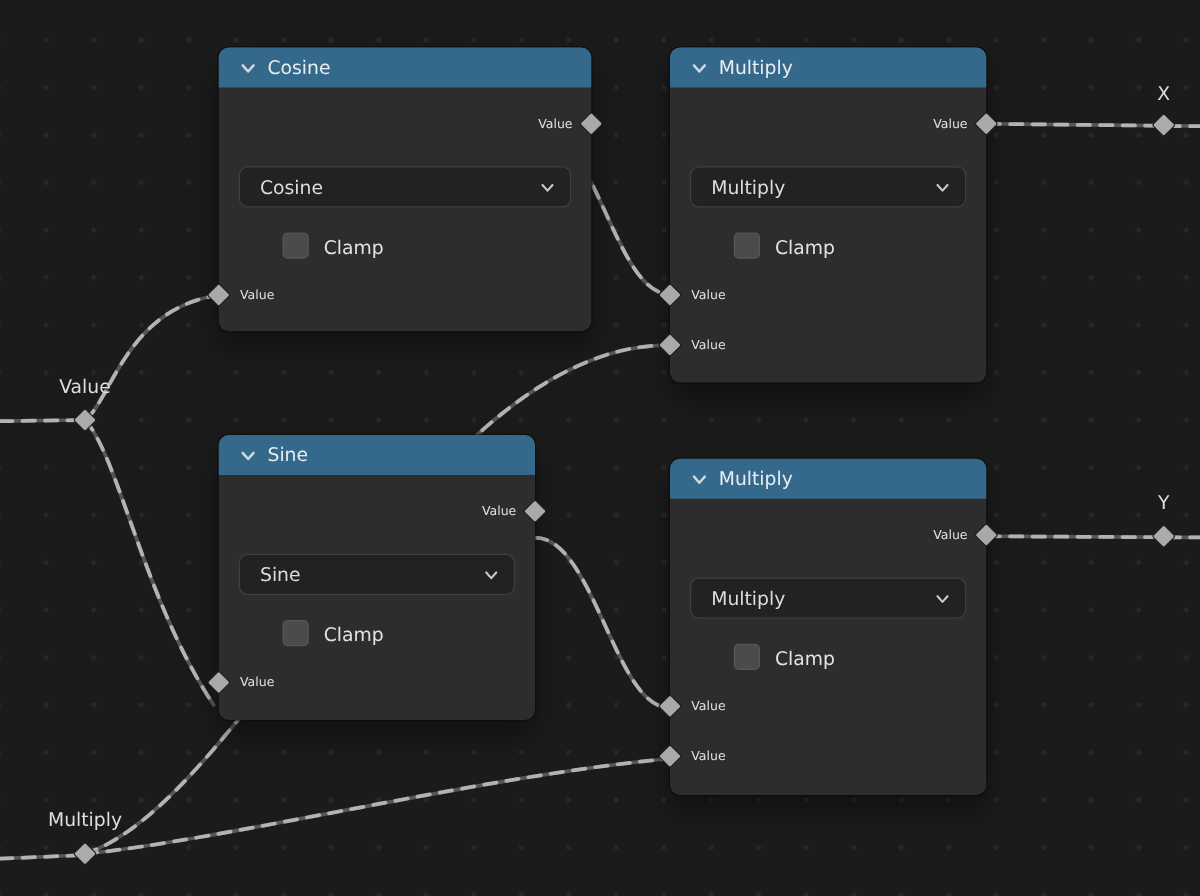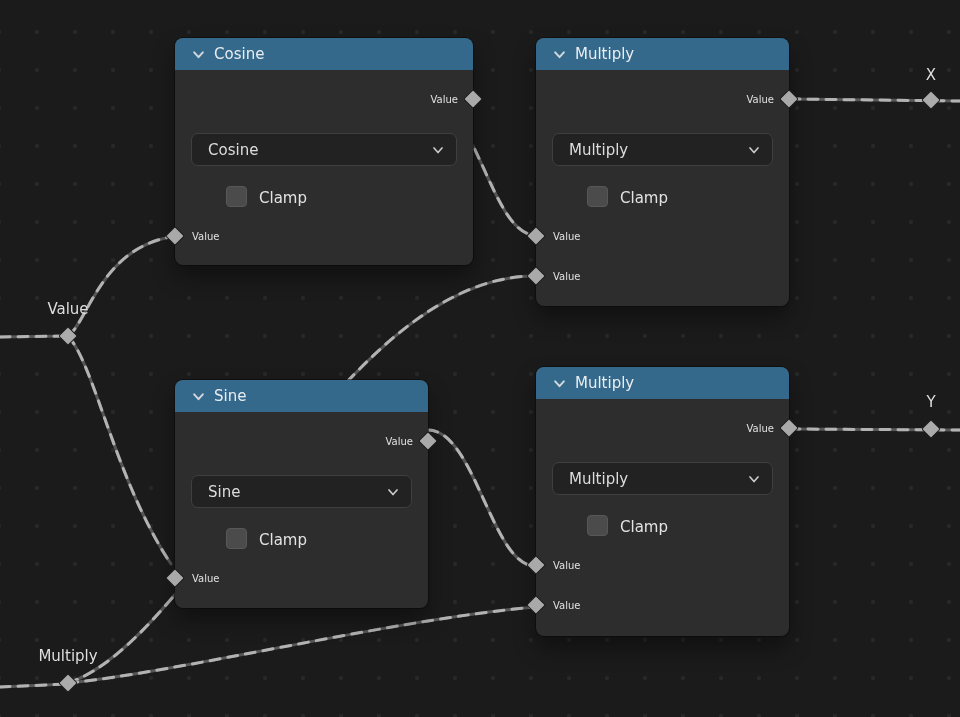--- a/index.html
+++ b/index.html
@@ -19,21 +19,21 @@
   svg.wires path.wire-under{stroke:#565656;stroke-width:3;}
   svg.wires path.wire-top{stroke:#b3b3b3;stroke-width:3;stroke-dasharray:10 8;}
 
   .node{
     position:absolute;z-index:2;
     background:#2d2d2d;border-radius:8px;
     box-shadow:0 0 0 1px rgba(10,10,10,.55), 0 12px 22px rgba(0,0,0,.40);
   }
   #node-cosine   {left:175px;top:38px;width:298px;height:227px;}
   #node-multiply1{left:536px;top:38px;width:253px;height:268px;}
-  #node-sine     {left:175px;top:380px;width:253px;height:228px;}
+  #node-sine     {left:175px;top:348px;width:253px;height:228px;}
   #node-multiply2{left:536px;top:367px;width:253px;height:269px;}
 
   .node-header{
     position:absolute;left:0;top:0;right:0;height:32px;
     background:#35698c;border-radius:8px 8px 0 0;
     display:flex;align-items:center;gap:9px;padding-left:17px;box-sizing:border-box;
     font-size:15px;color:#e9edf0;
   }
   .chev{flex:0 0 auto;display:block;}
 

